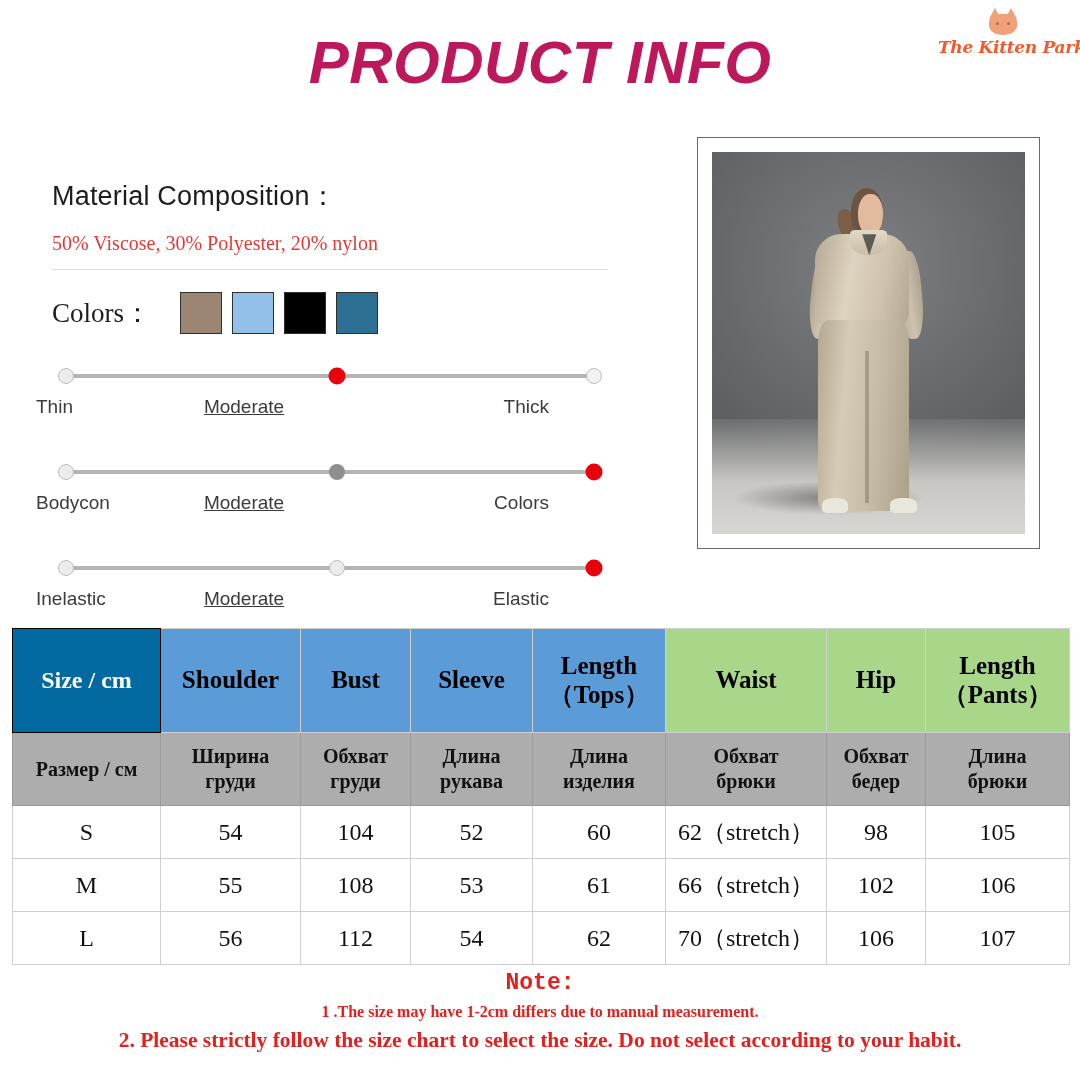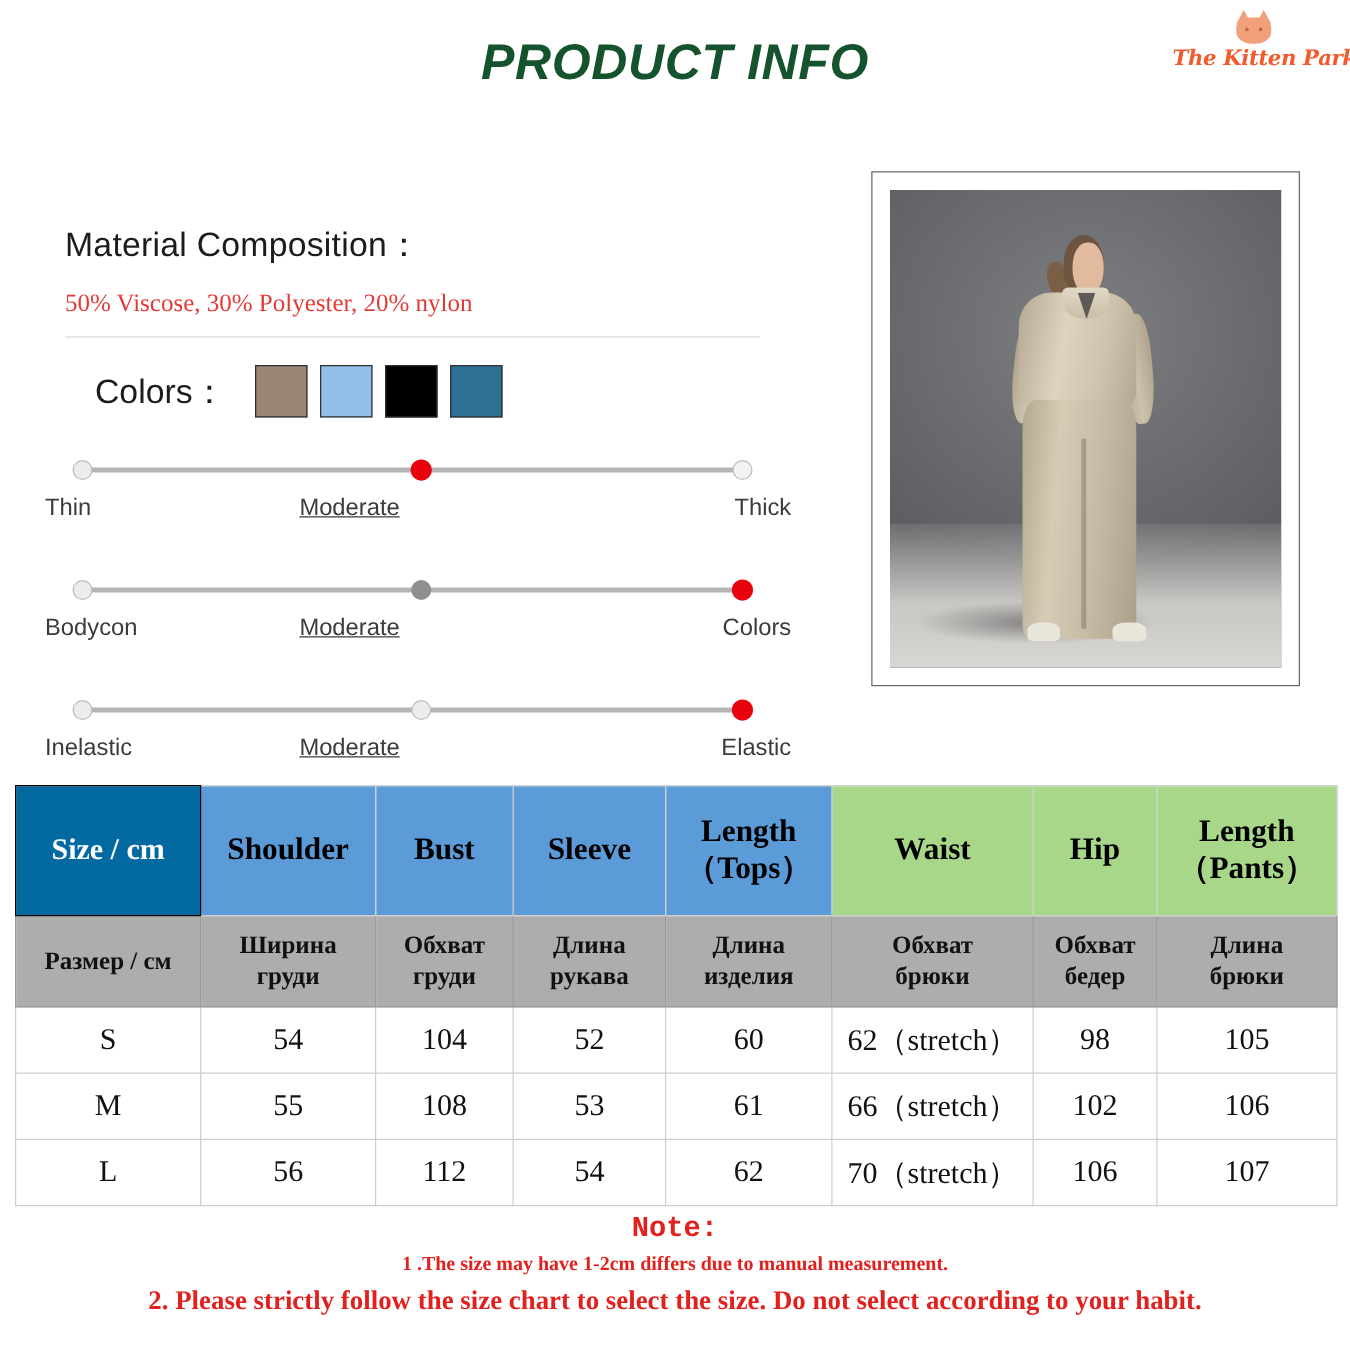--- a/index.html
+++ b/index.html
@@ -13,25 +13,25 @@
     overflow: hidden;
   }
 
   
   .page-title {
     position: absolute;
     left: 0; right: 0;
     top: 28px;
     text-align: center;
     font-family: "Liberation Sans", sans-serif;
-    font-size: 40px;
+    font-size: 60px;
     font-weight: bold;
     font-style: italic;
     letter-spacing: 0.5px;
-    color: #14532d;
+    color: #be185d;
   }
 
   .brand-logo {
     position: absolute;
     right: 12px;
     top: 8px;
     width: 130px;
     height: 66px;
     text-align: center;
   }
@@ -106,25 +106,24 @@
     background: #dcdcdc;
   }
 
   .colors-row {
     margin-top: 22px;
     display: flex;
     align-items: center;
     gap: 18px;
   }
   .colors-label {
-    font-family: Liberation Sans, sans-serif;
+    font-family: Liberation Serif, serif;
     font-size: 27px;
     color: #1c1c1c;
     width: 110px;
-    margin-left: 24px;
   }
   .swatches { display: flex; gap: 10px; }
   .swatch {
     width: 42px;
     height: 42px;
     border: 1px solid #2f2f2f;
   }
 
   
   .sliders { margin-top: 30px; }
@@ -175,21 +174,21 @@
   .knob.red-end {
     background: #e8000d;
     left: 542px;
     width: 17px; height: 17px;
   }
 
   .slider-labels {
     position: absolute;
     top: 32px;
     left: 0;
-    width: 556px;
+    width: 472px;
     display: flex;
     justify-content: space-between;
     font-size: 19px;
     color: #3b3b3b;
   }
   .slider-labels span:nth-child(1) { width: 180px; text-align: left; margin-left: -16px; }
   .slider-labels span:nth-child(2) { width: 190px; text-align: left; text-decoration: underline; }
   .slider-labels span:nth-child(3) { width: 180px; text-align: right; margin-right: -25px; }
 
   

